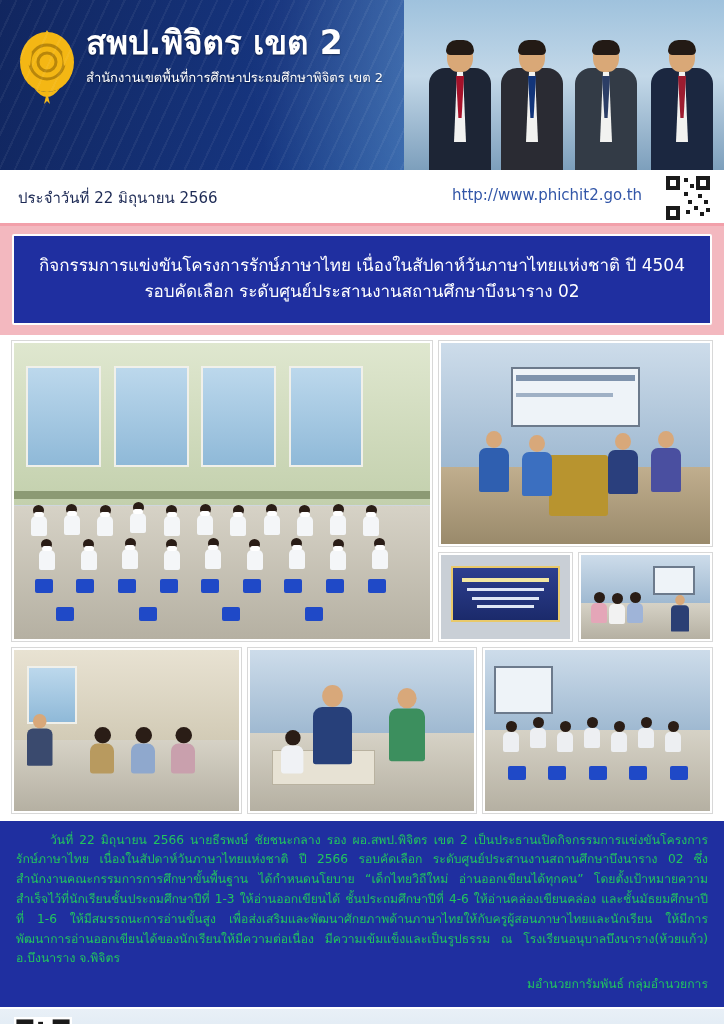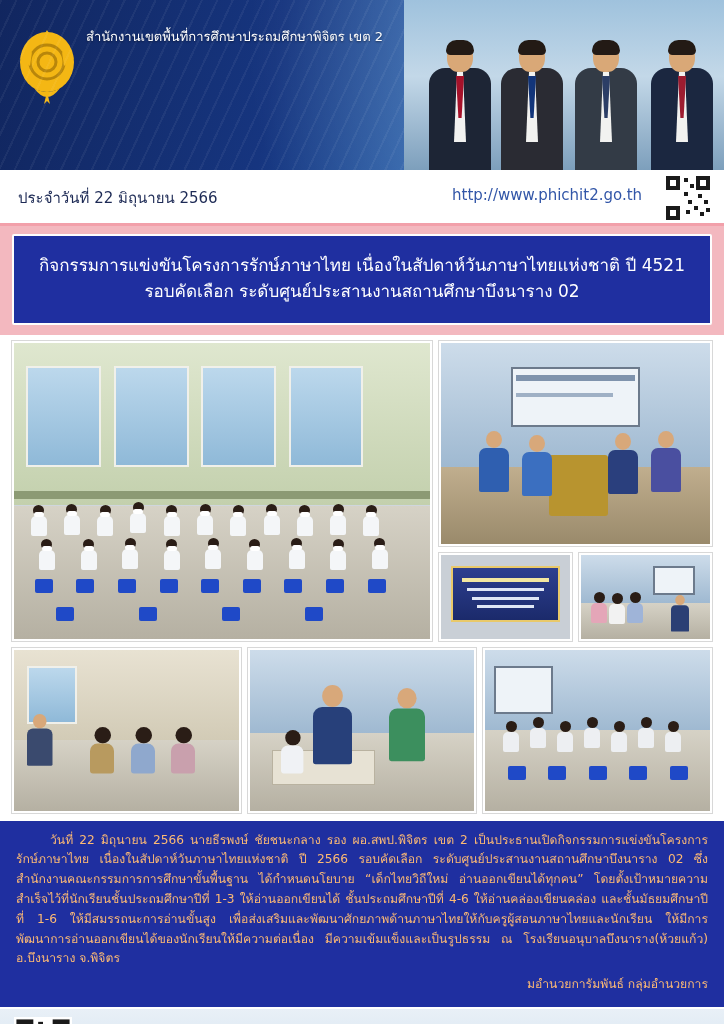--- a/index.html
+++ b/index.html
@@ -196,21 +196,21 @@
     position: absolute; background: #eef3f8; border: 2px solid #6c7a8c;
   }
   .podium { position: absolute; background: #b8942f; border-radius: 3px; }
   .man { position: absolute; width: 30px; }
   .man .h { width: 16px; height: 17px; border-radius: 50%; background: #d8a87a; margin: 0 auto; }
   .man .b { width: 30px; height: 44px; border-radius: 7px 7px 2px 2px; background: #2f5fb0; }
 
   
   .bodytext {
     background: #1f2fa0;
-    color: #fdba74;
+    color: #22c55e;
     padding: 10px 16px 12px 16px;
     font-size: 12.2px;
     line-height: 1.62;
     text-align: justify;
   }
   .bodytext .indent { text-indent: 34px; }
   .bodytext .sign {
     text-align: right;
     margin-top: 6px;
     font-size: 12.2px;
@@ -242,20 +242,21 @@
       <circle cx="31" cy="40" r="17" fill="none" stroke="#b8860b" stroke-width="3"></circle>
       <circle cx="31" cy="40" r="9" fill="none" stroke="#b8860b" stroke-width="3"></circle>
       <path d="M31 8 L38 20 L31 17 L24 20 Z" fill="#f4b714"></path>
       <path d="M4 36 L16 30 L14 44 Z" fill="#f4b714"></path>
       <path d="M58 36 L46 30 L48 44 Z" fill="#f4b714"></path>
       <path d="M18 66 Q31 84 44 66 Q31 74 18 66 Z" fill="#f4b714"></path>
       <path d="M31 70 L34 82 L31 79 L28 82 Z" fill="#f4b714"></path>
     </svg>
 
     <div class="header-text">
+      <div class="hl2">สพป.พิจิตร เขต 2</div>
       <div class="hl3">สำนักงานเขตพื้นที่การศึกษาประถมศึกษาพิจิตร เขต 2</div>
     </div>
 
     <div class="photo-strip">
       <div class="sky"></div>
       <div class="person p1">
         <div class="body"></div>
           <div class="shirt"></div>
           <div class="tie"></div>
         <div class="head"></div>
@@ -308,21 +309,21 @@
       <g fill="#ffffff">
         <rect x="3" y="3" width="3" height="3"></rect>
           <rect x="18" y="3" width="3" height="3"></rect>
         <rect x="3" y="18" width="3" height="3"></rect>
       </g>
     </svg>
   </div>
 
   <div class="titlebar-wrap">
     <div class="titlebar">
-      <div class="t1">กิจกรรมการแข่งขันโครงการรักษ์ภาษาไทย เนื่องในสัปดาห์วันภาษาไทยแห่งชาติ ปี 4521</div>
+      <div class="t1">กิจกรรมการแข่งขันโครงการรักษ์ภาษาไทย เนื่องในสัปดาห์วันภาษาไทยแห่งชาติ ปี 4504</div>
       <div class="t2">รอบคัดเลือก ระดับศูนย์ประสานงานสถานศึกษาบึงนาราง 02</div>
     </div>
   </div>
 
   <div class="grid">
 
     <div class="grid-row">
 
       <div class="ph" style="width:420px;height:300px;">
         <div class="room">

